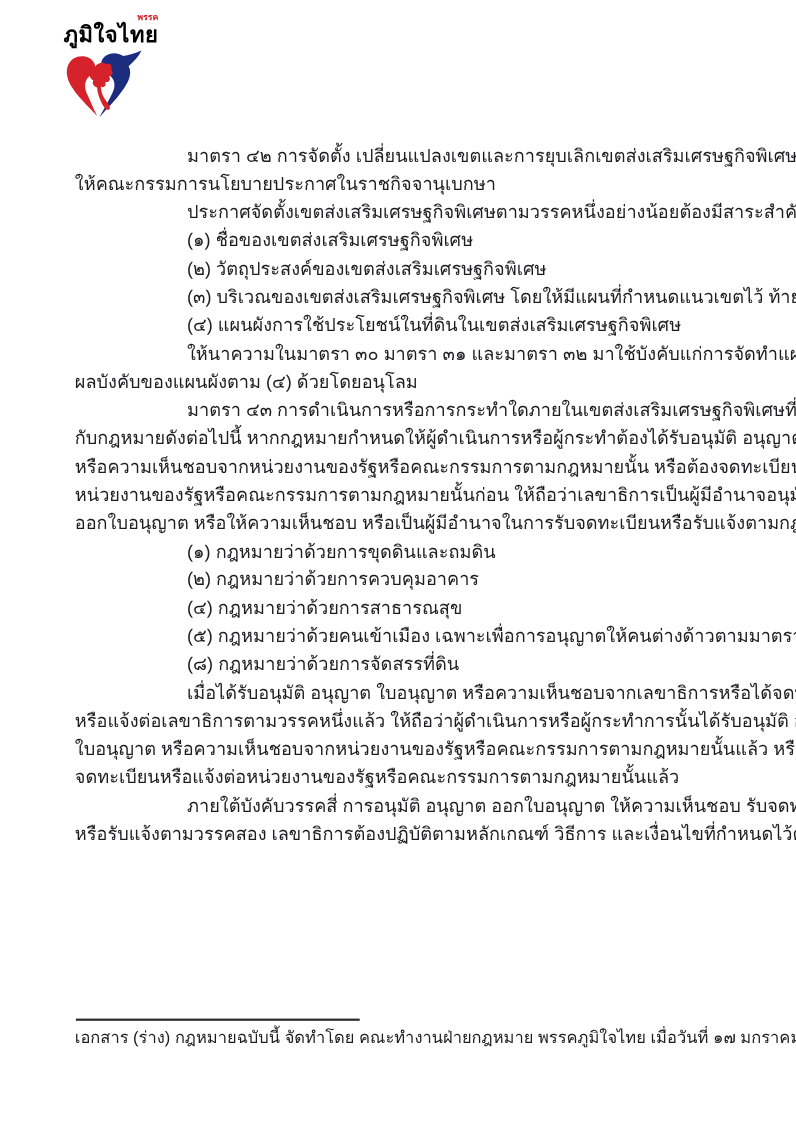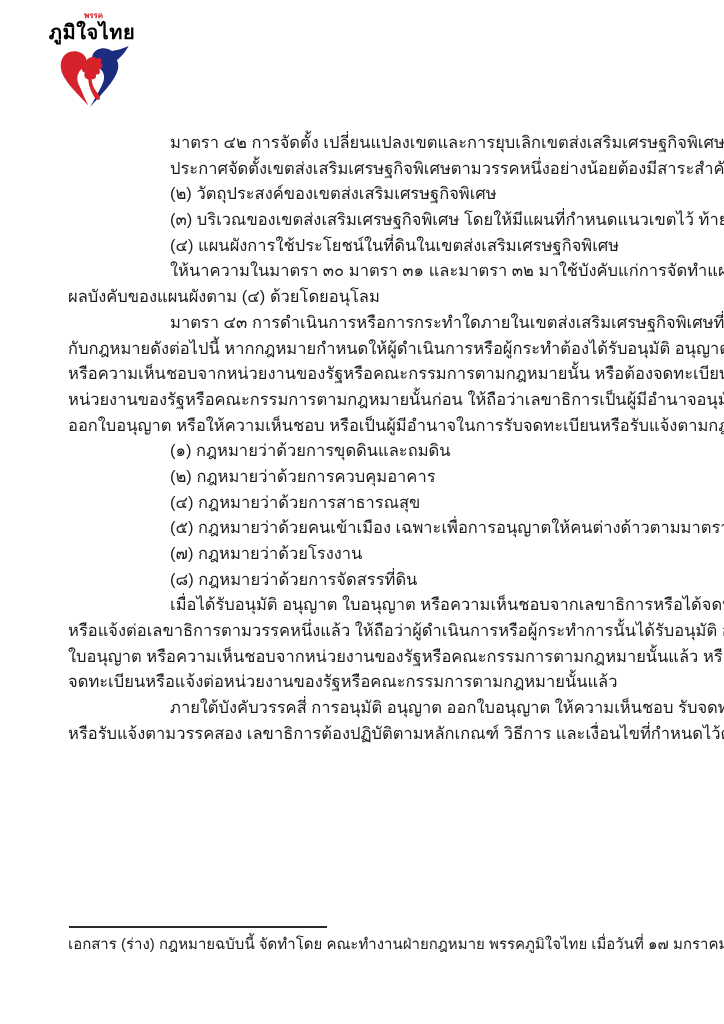--- a/index.html
+++ b/index.html
@@ -12,21 +12,21 @@
     overflow: hidden;
     font-family: "Liberation Sans", sans-serif;
     color: #1d1d1f;
   }
   
   .logo {
     position: absolute;
     left: 40px;
     top: 12px;
     width: 104px;
-    text-align: center;
+    text-align: right;
   }
   .logo-prefix {
     font-size: 8px;
     font-weight: bold;
     color: #d6222b;
     line-height: 8px;
     margin-left: 3px;
   }
   .logo-name {
     font-size: 20px;
@@ -113,36 +113,37 @@
         C 58 66, 55 62, 53 58
         C 50 52, 48 46, 48 41
         C 44 40, 42 36, 44 33
         C 40 32, 39 27, 42 25
         C 39 23, 41 19, 46 18 Z"></path>
     </svg>
   </div>
 
   <div class="doc-body">
       <div class="line indent">มาตรา ๔๒ การจัดตั้ง เปลี่ยนแปลงเขตและการยุบเลิกเขตส่งเสริมเศรษฐกิจพิเศษแต่ละเขต</div>
+      <div class="line">ให้คณะกรรมการนโยบายประกาศในราชกิจจานุเบกษา</div>
       <div class="line indent">ประกาศจัดตั้งเขตส่งเสริมเศรษฐกิจพิเศษตามวรรคหนึ่งอย่างน้อยต้องมีสาระสำคัญ</div>
+      <div class="line indent">(๑) ชื่อของเขตส่งเสริมเศรษฐกิจพิเศษ</div>
       <div class="line indent">(๒) วัตถุประสงค์ของเขตส่งเสริมเศรษฐกิจพิเศษ</div>
       <div class="line indent">(๓) บริเวณของเขตส่งเสริมเศรษฐกิจพิเศษ โดยให้มีแผนที่กำหนดแนวเขตไว้ ท้ายประกาศด้วย</div>
       <div class="line indent">(๔) แผนผังการใช้ประโยชน์ในที่ดินในเขตส่งเสริมเศรษฐกิจพิเศษ</div>
       <div class="line indent">ให้นาความในมาตรา ๓๐ มาตรา ๓๑ และมาตรา ๓๒ มาใช้บังคับแก่การจัดทำแผนผังและ</div>
       <div class="line">ผลบังคับของแผนผังตาม (๔) ด้วยโดยอนุโลม</div>
       <div class="line indent">มาตรา ๔๓ การดำเนินการหรือการกระทำใดภายในเขตส่งเสริมเศรษฐกิจพิเศษที่เกี่ยวข้อง</div>
       <div class="line">กับกฎหมายดังต่อไปนี้ หากกฎหมายกำหนดให้ผู้ดำเนินการหรือผู้กระทำต้องได้รับอนุมัติ อนุญาต ใบอนุญาต</div>
       <div class="line">หรือความเห็นชอบจากหน่วยงานของรัฐหรือคณะกรรมการตามกฎหมายนั้น หรือต้องจดทะเบียนหรือแจ้งต่อ</div>
       <div class="line">หน่วยงานของรัฐหรือคณะกรรมการตามกฎหมายนั้นก่อน ให้ถือว่าเลขาธิการเป็นผู้มีอำนาจอนุมัติ อนุญาต</div>
       <div class="line">ออกใบอนุญาต หรือให้ความเห็นชอบ หรือเป็นผู้มีอำนาจในการรับจดทะเบียนหรือรับแจ้งตามกฎหมายนั้น</div>
       <div class="line indent">(๑) กฎหมายว่าด้วยการขุดดินและถมดิน</div>
       <div class="line indent">(๒) กฎหมายว่าด้วยการควบคุมอาคาร</div>
       <div class="line indent">(๔) กฎหมายว่าด้วยการสาธารณสุข</div>
       <div class="line indent">(๕) กฎหมายว่าด้วยคนเข้าเมือง เฉพาะเพื่อการอนุญาตให้คนต่างด้าวตามมาตรา ๕๔ (๑)</div>
-      <div class="line indent">(๗) กฎหมายว่าด้วยโรงงาน</div>
       <div class="line indent">(๘) กฎหมายว่าด้วยการจัดสรรที่ดิน</div>
       <div class="line indent">เมื่อได้รับอนุมัติ อนุญาต ใบอนุญาต หรือความเห็นชอบจากเลขาธิการหรือได้จดทะเบียน</div>
       <div class="line">หรือแจ้งต่อเลขาธิการตามวรรคหนึ่งแล้ว ให้ถือว่าผู้ดำเนินการหรือผู้กระทำการนั้นได้รับอนุมัติ อนุญาต</div>
       <div class="line">ใบอนุญาต หรือความเห็นชอบจากหน่วยงานของรัฐหรือคณะกรรมการตามกฎหมายนั้นแล้ว หรือได้</div>
       <div class="line">จดทะเบียนหรือแจ้งต่อหน่วยงานของรัฐหรือคณะกรรมการตามกฎหมายนั้นแล้ว</div>
       <div class="line indent">ภายใต้บังคับวรรคสี่ การอนุมัติ อนุญาต ออกใบอนุญาต ให้ความเห็นชอบ รับจดทะเบียน</div>
       <div class="line">หรือรับแจ้งตามวรรคสอง เลขาธิการต้องปฏิบัติตามหลักเกณฑ์ วิธีการ และเงื่อนไขที่กำหนดไว้ตามกฎหมายนั้น</div>
     </div>
 
   <div class="footnote-divider"></div>

